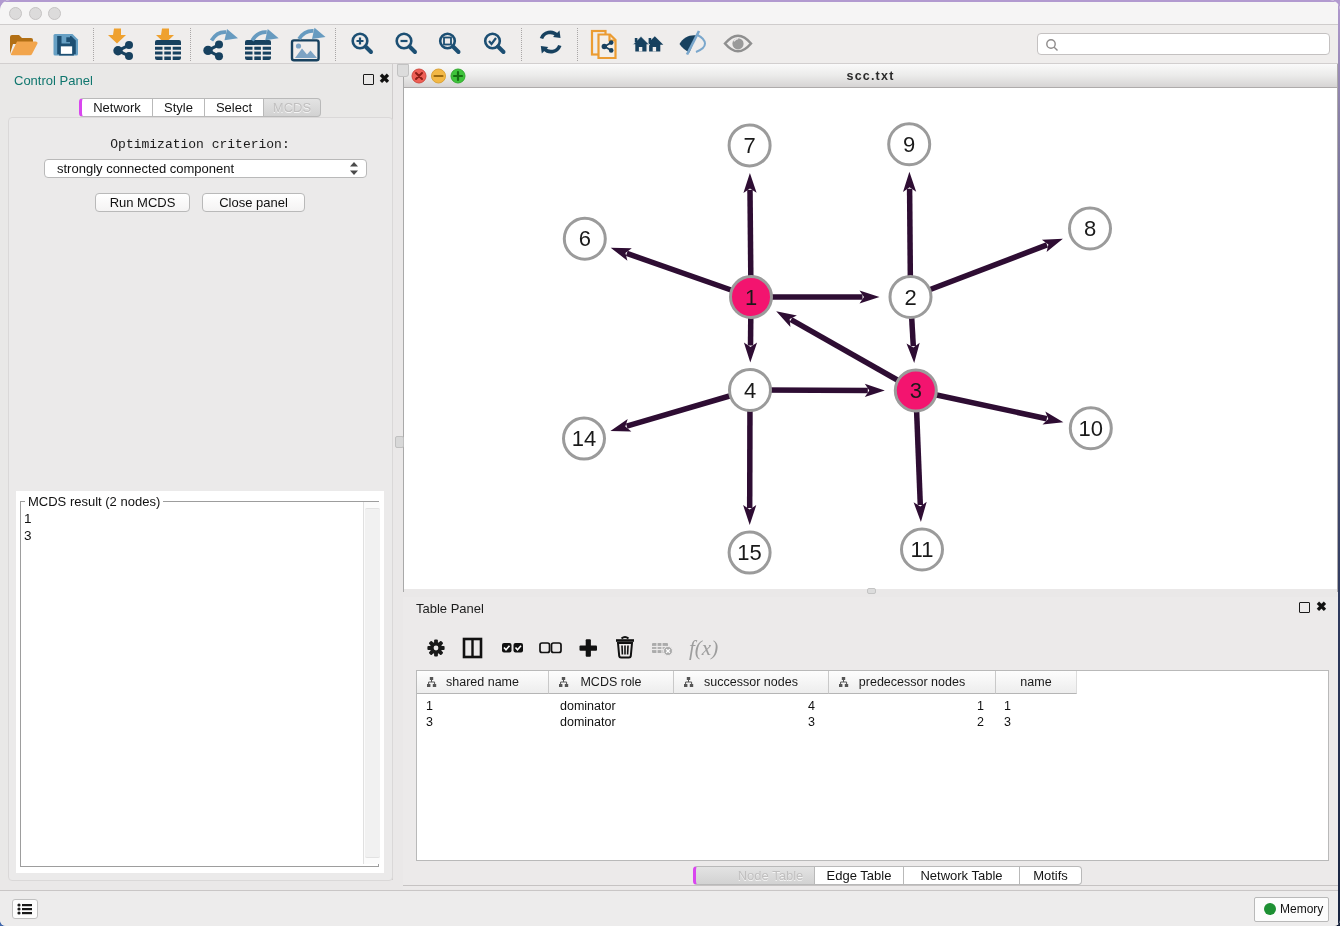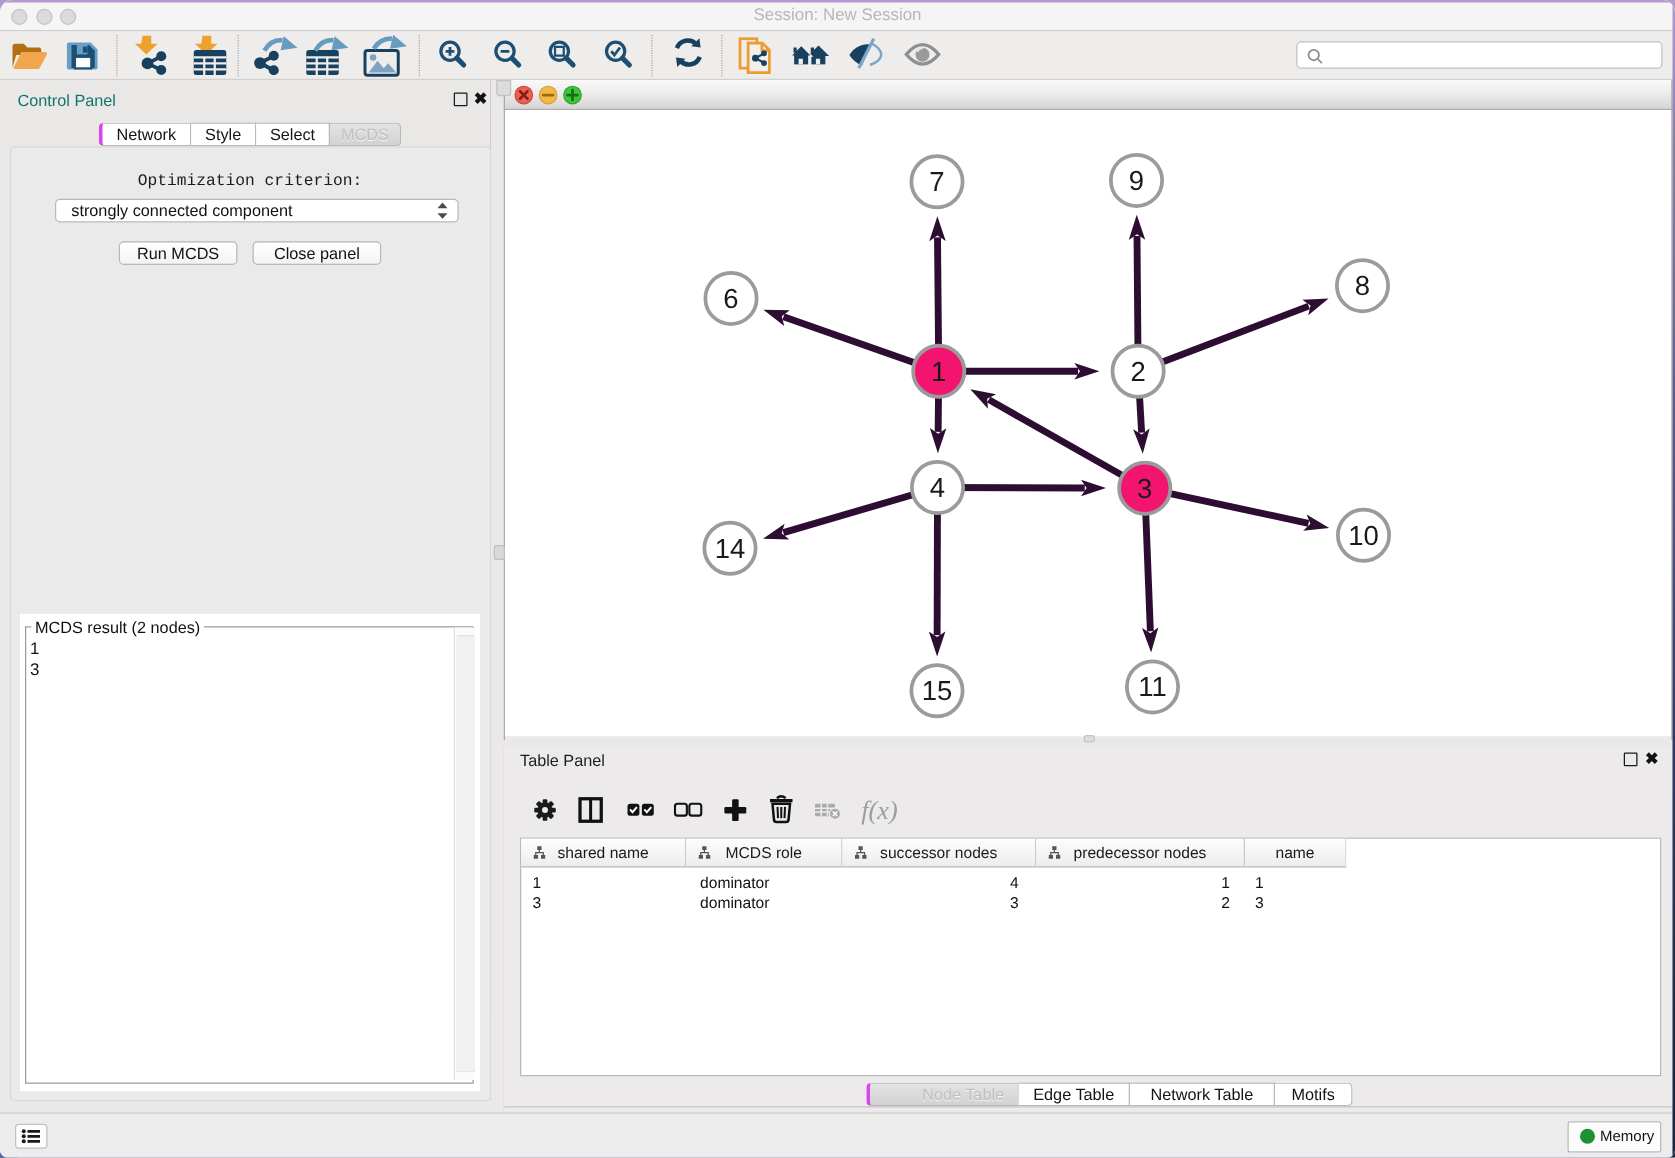--- a/index.html
+++ b/index.html
@@ -68,21 +68,20 @@
 svg{display:block;}
 </style>
 </head>
 <body>
 <div style="position:absolute;left:0;bottom:0;width:14px;height:14px;background:#4168ac;"></div>
 <div id="win">
  <div class="abs" id="titlebar">
   <div class="abs tl" style="left:8.5px;"></div>
   <div class="abs tl" style="left:28.5px;"></div>
   <div class="abs tl" style="left:47.5px;"></div>
-  <div class="abs" id="wtitle">Session: New Session</div>
  </div>
  <div class="abs" id="toolbar">
   <div class="abs tsep" style="left:93px;"></div>
   <div class="abs tsep" style="left:190px;"></div>
   <div class="abs tsep" style="left:335px;"></div>
   <div class="abs tsep" style="left:521px;"></div>
   <div class="abs tsep" style="left:577px;"></div>
   <div class="abs" id="toolicons" style="left:0;top:0;">
         <svg width="1040" height="38">
 
@@ -261,20 +260,21 @@
  <div class="abs" id="netframe">
   <div class="abs" id="nettitle">
    <svg class="abs" width="70" height="23" style="left:0;top:0;">
     <circle cx="16" cy="12" r="7" fill="#ee5f55" stroke="#d04a41" stroke-width="1"></circle>
     <path d="M13,9 L19,15 M19,9 L13,15" stroke="#8c1d15" stroke-width="2" stroke-linecap="round"></path>
     <circle cx="35.5" cy="12" r="7" fill="#f3b845" stroke="#daa339" stroke-width="1"></circle>
     <line x1="31.5" y1="12" x2="39.5" y2="12" stroke="#9a6a11" stroke-width="2.2" stroke-linecap="round"></line>
     <circle cx="55" cy="12" r="7" fill="#3ec43b" stroke="#33a830" stroke-width="1"></circle>
     <path d="M55,8 L55,16 M51,12 L59,12" stroke="#156f13" stroke-width="2.2" stroke-linecap="round"></path>
    </svg>
+   <div class="abs" id="netname">scc.txt</div>
   </div>
   <div class="abs" id="canvas">
    <svg width="935" height="501" id="graphsvg">
     <g stroke="#2e0d33" stroke-width="5.5">
 <line x1="348.0" y1="209.0" x2="347.0" y2="101.9"></line>
 <line x1="348.0" y1="209.0" x2="223.8" y2="165.4"></line>
 <line x1="348.0" y1="209.0" x2="459.5" y2="209.0"></line>
 <line x1="348.0" y1="209.0" x2="347.5" y2="257.5"></line>
 <line x1="507.5" y1="209.0" x2="506.6" y2="100.8"></line>
 <line x1="507.5" y1="209.0" x2="644.0" y2="156.9"></line>

